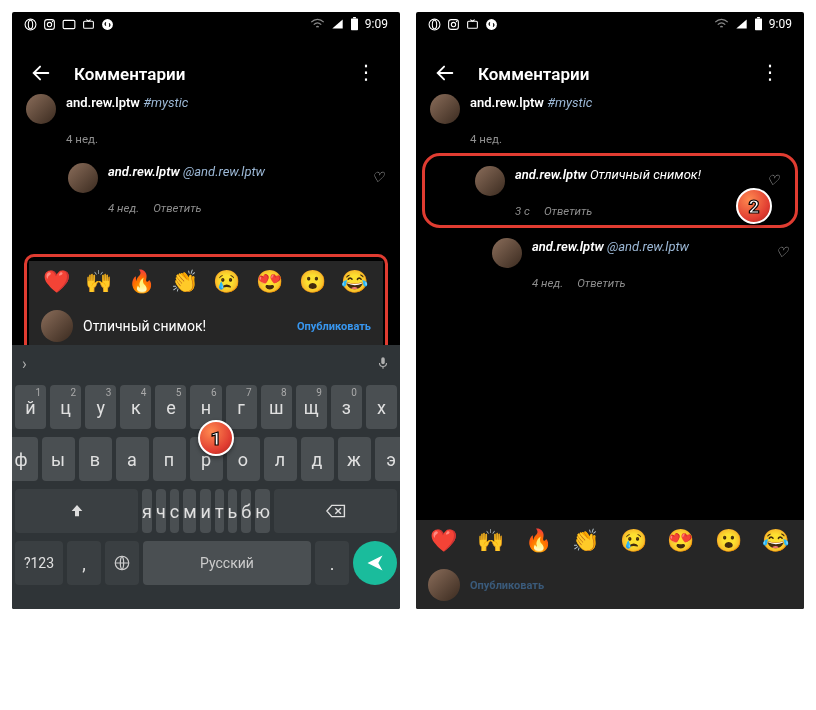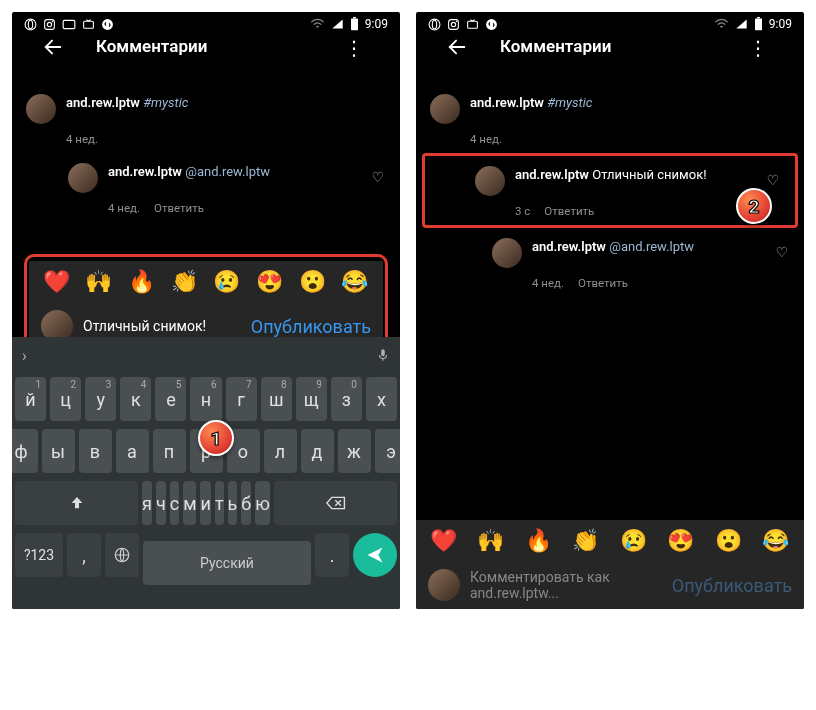--- a/index.html
+++ b/index.html
@@ -1,62 +1,62 @@
 <!DOCTYPE html>
 <html><head>
 <meta charset="utf-8">
 <style>
   * { margin:0; padding:0; box-sizing:border-box; font-family:-apple-system,Roboto,Arial,sans-serif; }
   body { background:#fff; display:flex; gap:16px; padding:12px; }
   .phone { width:388px; height:597px; background:#000; color:#fff; position:relative; overflow:hidden; border-radius:2px; }
   .statusbar { height:24px; display:flex; align-items:center; justify-content:space-between; padding:0 12px; font-size:12px; color:#fff; }
   .status-left,.status-right { display:flex; gap:6px; align-items:center; }
   .status-right { color:#fff; }
-  .header { height:48px; display:flex; align-items:flex-start; padding:0 30px; gap:32px; }
+  .header { height:48px; display:flex; align-items:flex-end; padding:0 18px; gap:22px; }
   .header-title { font-size:17px; font-weight:600; flex:1; }
   .dots { font-size:20px; padding:0 6px; }
   .post { display:flex; padding:10px 14px 6px; gap:10px; align-items:flex-start; }
   .avatar { width:30px; height:30px; border-radius:50%; background:linear-gradient(135deg,#8a6d5a,#3a2a1f); background-size:cover; flex-shrink:0; }
   .post-body { font-size:13px; line-height:1.35; flex:1; }
   .username { font-weight:600;margin-top:30px; }
   .hashtag { color:#9cb8d6;font-style:italic; }
   .mention { color:#9cb8d6; }
   .meta { color:#8e8e8e; font-size:11.5px; margin-top:20px; display:flex; gap:14px; }
   .reply-btn { color:#8e8e8e; }
   .like-heart { color:#aaa; font-size:14px; padding:6px 2px 0 0; }
-  .reply-row { margin-left:42px; }
+  .reply-row { margin-left:42px;font-style:italic; }
   .highlight-box { border:3px solid #e03c31; border-radius:10px; padding:4px 2px; margin:0 6px; }
   .emoji-bar { display:flex; justify-content:space-between; align-items:center; padding:8px 14px; background:#262626; }
   .emoji { font-size:22px; }
   .input-row { display:flex; align-items:center; gap:10px; padding:8px 12px; background:#262626; }
   .input-row .avatar { width:32px; height:32px; }
   .input-text { flex:1; font-size:14px; color:#fff; }
   .input-text.placeholder { color:#888; }
-  .publish { color:#3897f0; font-size:18px; font-weight:400; }
+  .publish { color:#3897f0; font-size:11px; font-weight:700; }
   .publish.disabled { color:#3a5a7a; }
   .callout { position:absolute; width:36px; height:36px; border-radius:50%; background:radial-gradient(circle at 35% 30%,#ff8a50,#e03c31 65%,#a02518); border:2px solid #fff; display:flex; align-items:center; justify-content:center; font-weight:800; font-size:19px; color:#fff; -webkit-text-stroke:1.2px #000; box-shadow:0 2px 4px rgba(0,0,0,.4); z-index:10; }
   
   .keyboard { position:absolute; bottom:0; left:0; right:0; background:#2f3437; color:#e0e0e0; font-size:16px; }
   .kb-top { height:36px; display:flex; align-items:center; justify-content:space-between; padding:0 10px; color:#b0b0b0; }
   .kb-row { display:flex; justify-content:center; gap:4px; padding:4px 3px; }
   .key { flex:1; height:44px; background:#4a4f52; border-radius:4px; display:flex; align-items:center; justify-content:center; position:relative; font-size:18px; }
   .key .sup { position:absolute; top:2px; right:5px; font-size:10px; color:#aaa; }
   .kb-row2 .key { flex:0 0 33px; }
   .kb-row3 { padding:4px 3px; display:flex; gap:4px; }
   .key-wide { flex:0 0 46px; background:#3a3f42; }
   .kb-row3 .key { flex:1; }
   .kb-row4 { display:flex; gap:4px; padding:4px 3px 24px; }
   .kb-row4 .key { background:#3a3f42; }
-  .key-space { flex:1; background:#4a4f52 !important; font-size:14px; color:#ccc;margin-top:8px; }
+  .key-space { flex:1; background:#4a4f52 !important; font-size:14px; color:#ccc; }
   .key-send { background:#1abc9c !important; color:#fff; border-radius:50%; width:44px; flex:0 0 44px; }
   .ico { display:inline-flex; align-items:center; }
   svg { display:block; }
   .reply-area-left { position:absolute; bottom:252px; left:6px; right:6px; }
   .reply-area-right-bottom { position:absolute; bottom:0; left:0; right:0; }
-  .highlight-comment { margin:0 6px; border:3px solid #e03c31; border-radius:4px; }
+  .highlight-comment { margin:0 6px; border:3px solid #e03c31; border-radius:18px; }
 </style>
 </head>
 <body>
 
 <div class="phone">
   <div class="statusbar">
     <div class="status-left">
       <span class="ico">
           <svg width="13" height="13" viewBox="0 0 24 24">
             <circle cx="12" cy="12" r="10" fill="none" stroke="#fff" stroke-width="2"></circle>
@@ -348,17 +348,16 @@
       <span class="emoji">🙌</span>
       <span class="emoji">🔥</span>
       <span class="emoji">👏</span>
       <span class="emoji">😢</span>
       <span class="emoji">😍</span>
       <span class="emoji">😮</span>
       <span class="emoji">😂</span>
     </div>
     <div class="input-row">
       <div class="avatar"></div>
-      <div class="input-text placeholder">Комментировать как and.rew.lptw...</div>
       <div class="publish disabled">Опубликовать</div>
     </div>
   </div>
 </div>
 
 </body></html>

